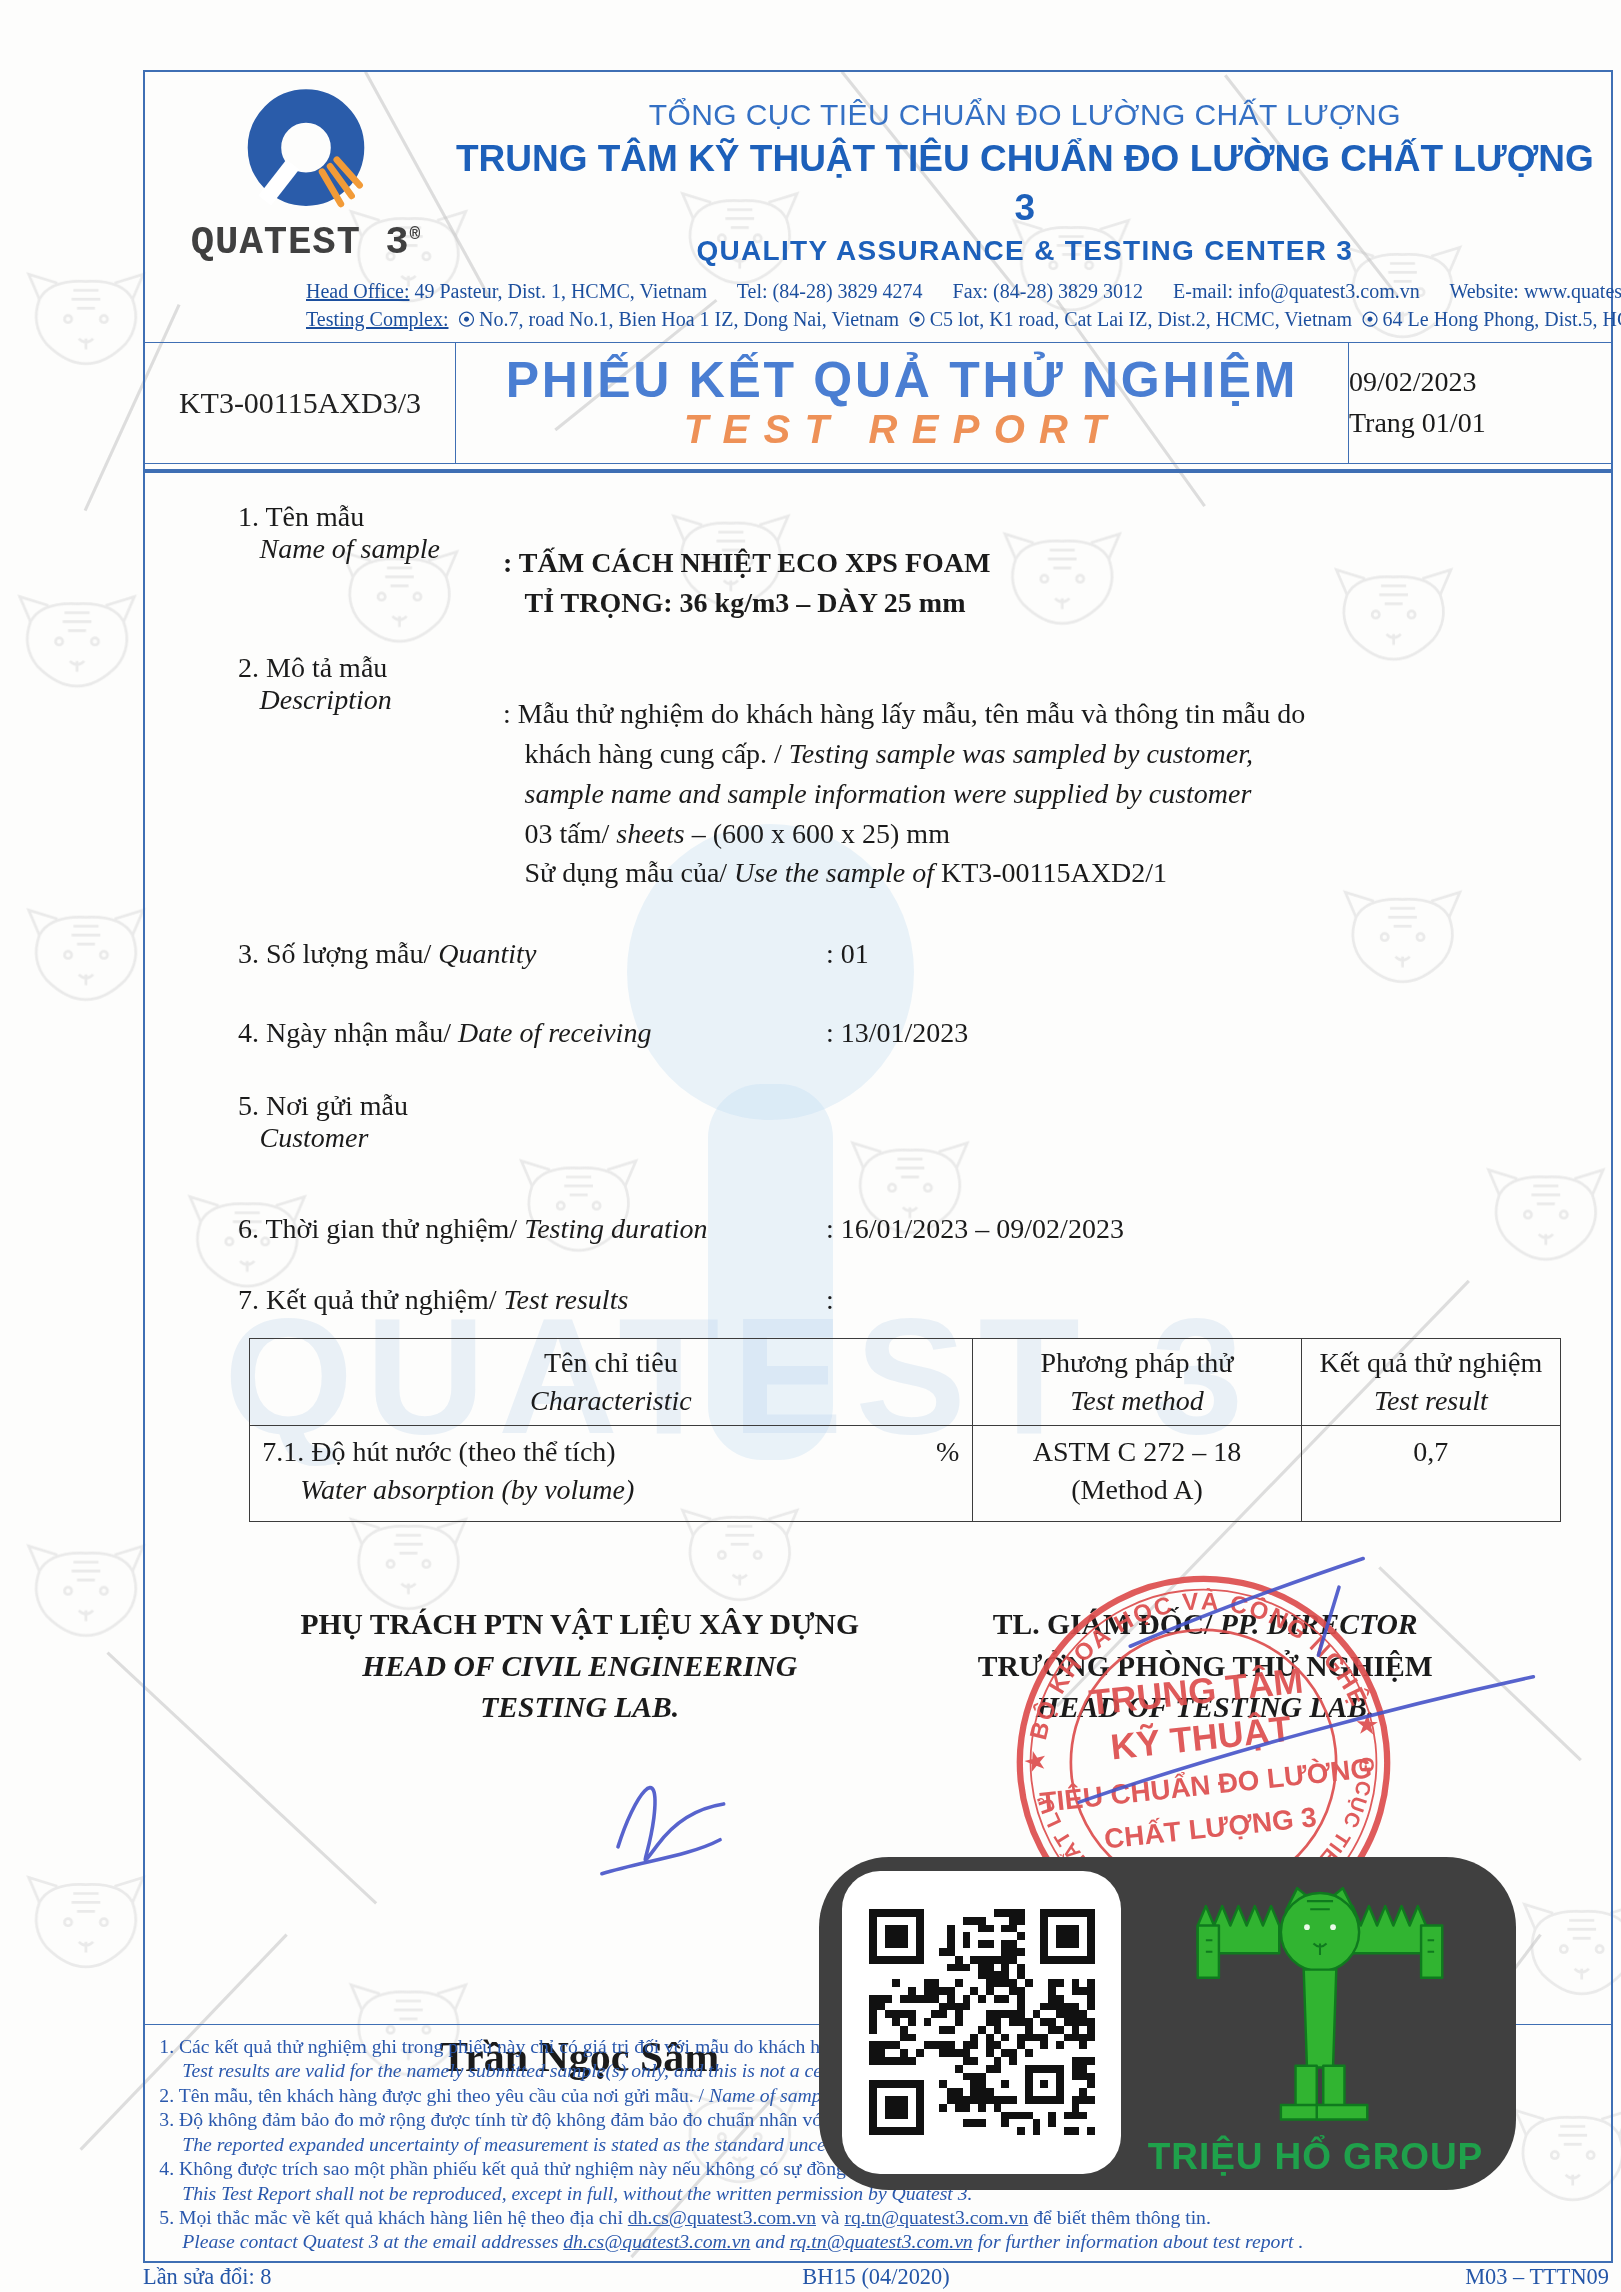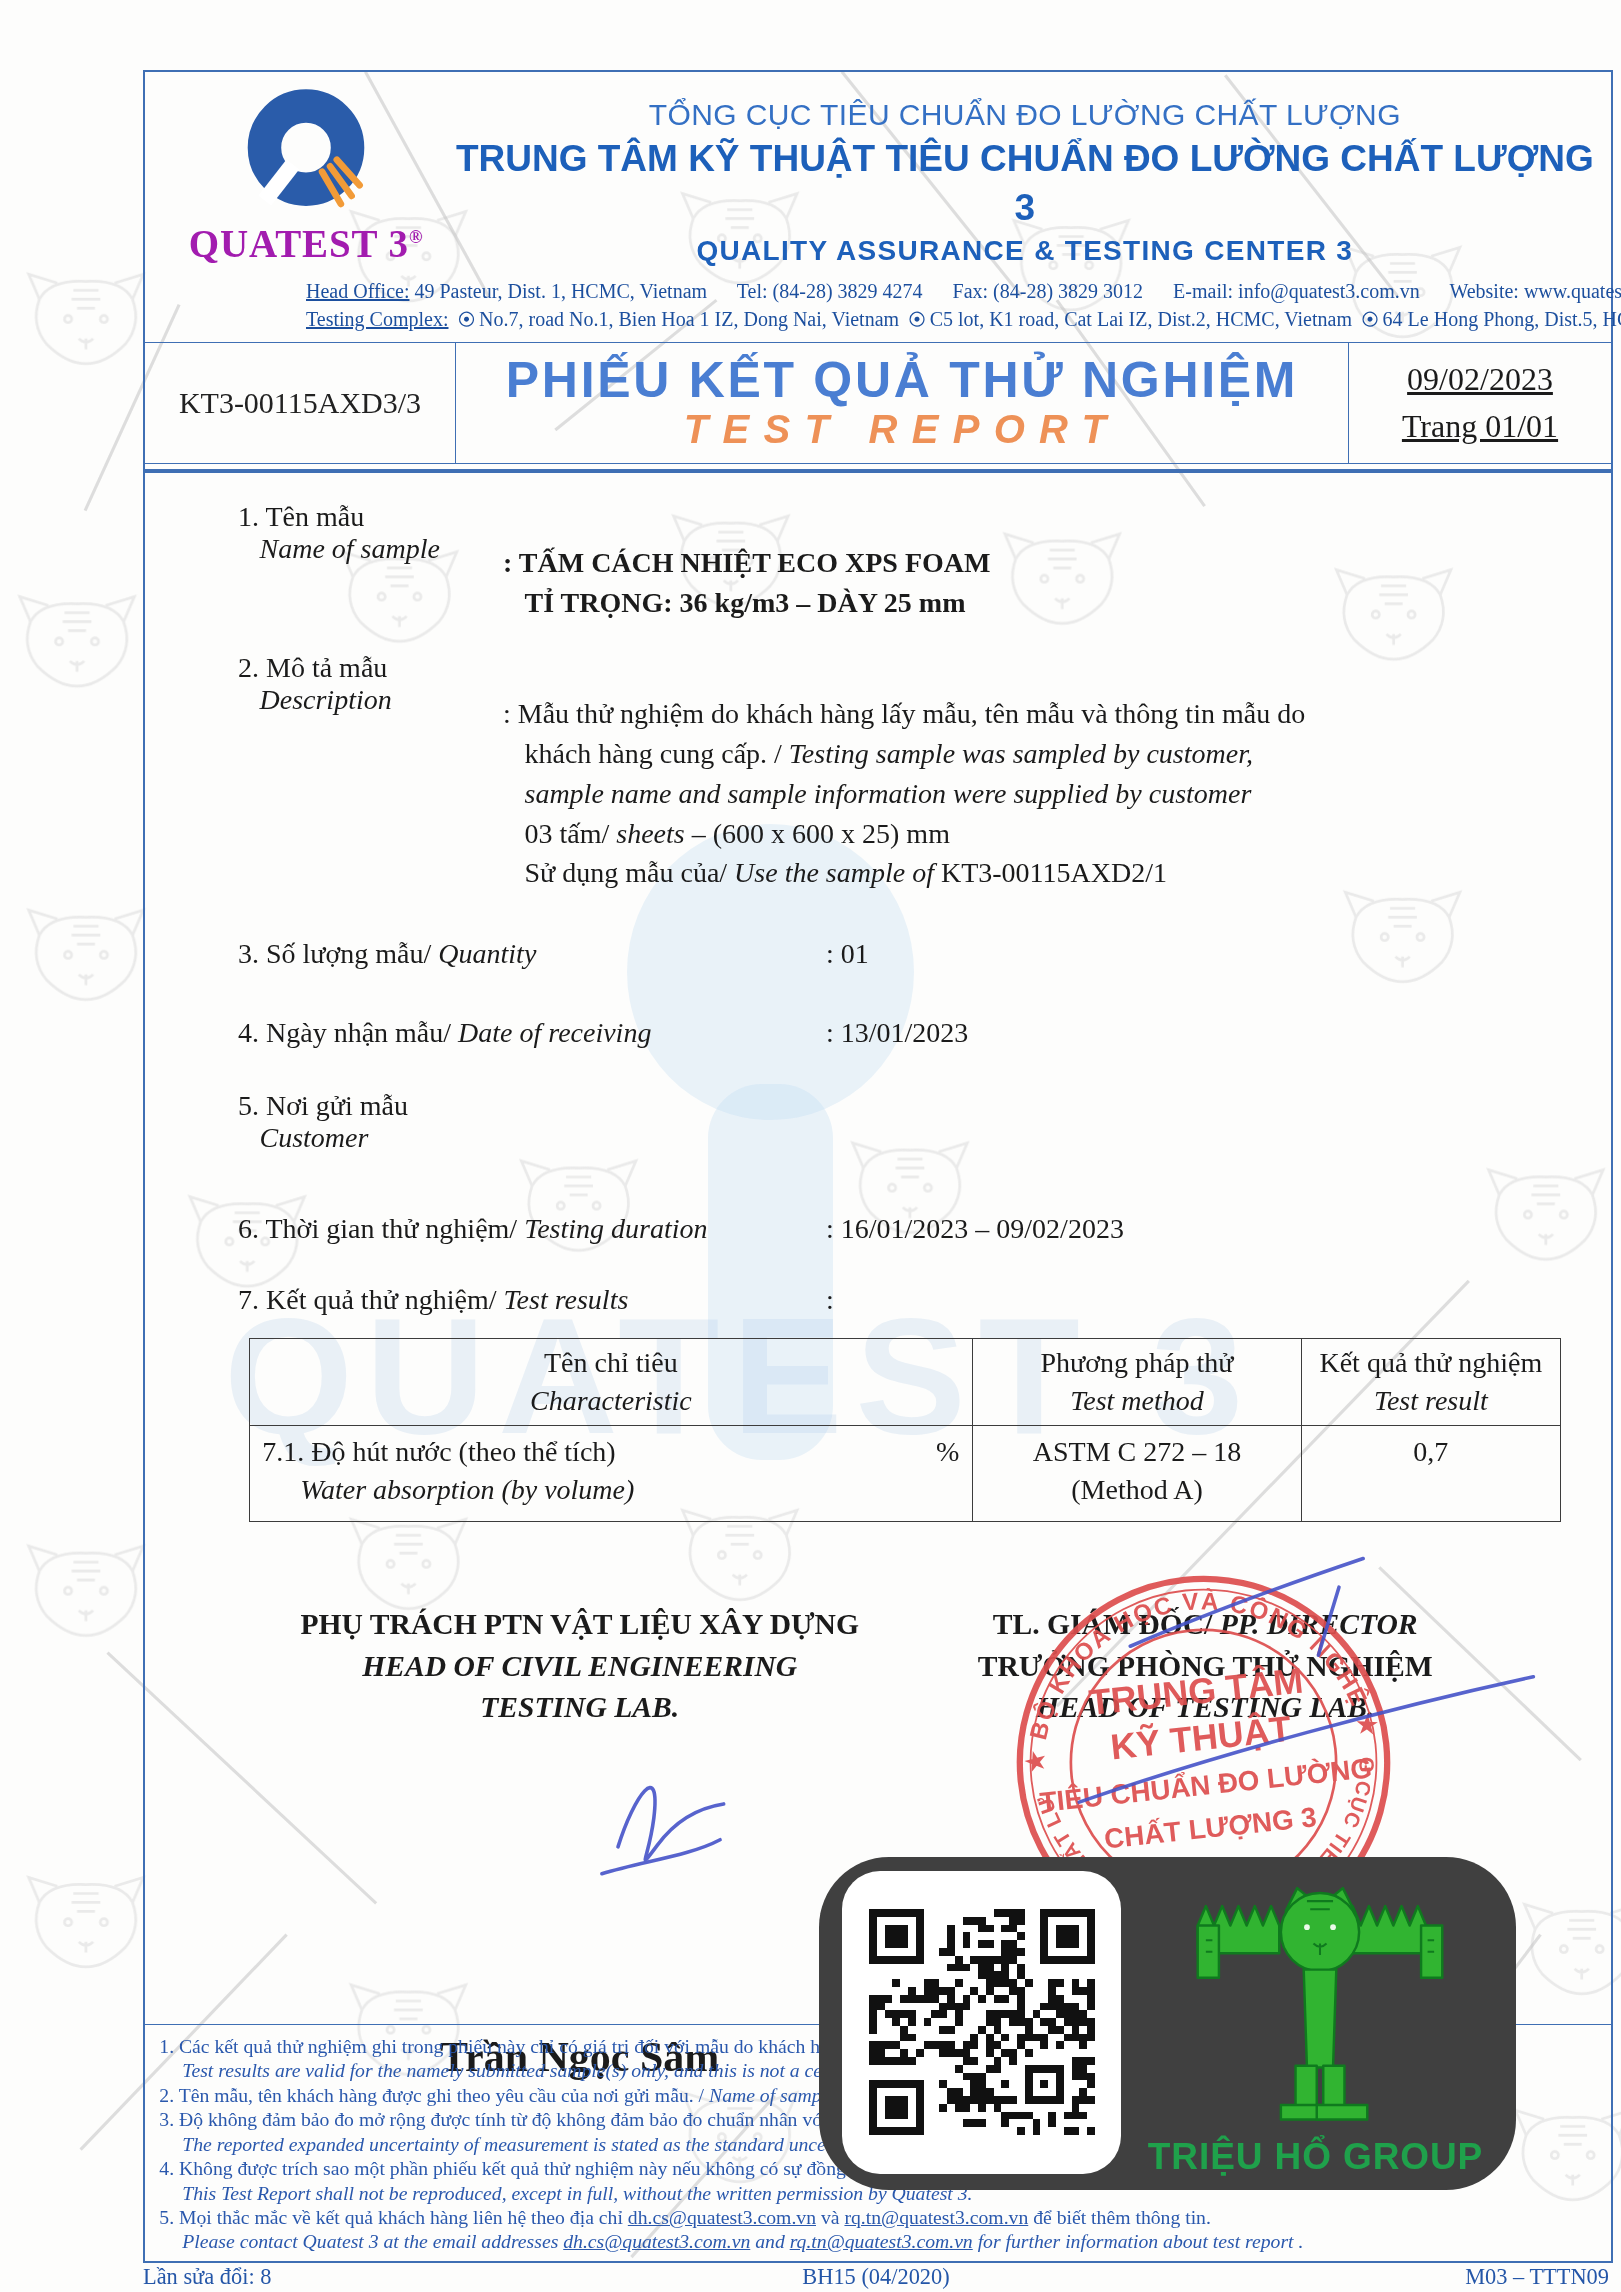--- a/index.html
+++ b/index.html
@@ -10,42 +10,42 @@
   .bigwm{position:absolute;left:224px;top:1281px;z-index:0;
          font-family:"Liberation Sans",sans-serif;font-weight:bold;font-size:166px;
          letter-spacing:12.5px;color:rgba(120,170,215,0.15);}
   .blob{position:absolute;z-index:0;background:rgba(165,205,238,0.22);border-radius:50%;}
   
   .frame{position:absolute;left:143px;top:70px;width:1466px;height:2189px;
          border:2.7px solid #3f6fb4;z-index:1;background:transparent;}
   
   .hdr{display:flex;padding:14.3px 5.4px 0 23px;}
   .logo{width:276px;text-align:center;}
-  .logo-text{font-family:Liberation Serif, serif;font-weight:bold;font-size:39px;
-             letter-spacing:0.9px;color:#a21caf;line-height:1;}
+  .logo-text{font-family:Liberation Mono, monospace;font-weight:bold;font-size:39px;
+             letter-spacing:0.9px;color:#404040;line-height:1;}
   .logo-text sup{font-size:18px;}
   .hdr-text{flex:1;text-align:center;padding-top:9px;line-height:1.32;}
   .org1{font-family:"Liberation Sans",sans-serif;font-size:30px;color:#3470c4;letter-spacing:0.4px;}
   .org2{font-family:"Liberation Sans",sans-serif;font-size:37px;font-weight:bold;color:#1d60ba;}
   .org3{font-family:"Liberation Sans",sans-serif;font-size:28px;font-weight:bold;color:#1d60ba;letter-spacing:1.3px;}
   .addr{margin:7.2px 9px 9px 161px;font-size:20px;color:#1c4f9e;line-height:1.4;white-space:nowrap;}
   .addr u{text-decoration:underline;}
   .addr .gap{display:inline-block;width:25px;}
   .marker{color:#1c4f9e;font-size:18px;padding:0 3.6px 0 9px;}
   
   .trow{display:flex;border-top:1.8px solid #3f6fb4;border-bottom:0.9px solid #3f6fb4;
         height:120px;align-items:center;}
   .t-doc{width:310px;text-align:center;font-size:30px;color:#222;}
   .t-main{flex:1;text-align:center;border-left:1.8px solid #3f6fb4;border-right:1.8px solid #3f6fb4;
           align-self:stretch;display:flex;flex-direction:column;justify-content:center;}
   .t-vi{font-family:"Liberation Sans",sans-serif;font-weight:bold;font-size:50px;
         color:#4a7ed2;letter-spacing:2.7px;line-height:1.05;}
   .t-en{font-family:"Liberation Sans",sans-serif;font-weight:bold;font-style:italic;font-size:40px;
         color:#ee9157;letter-spacing:14.3px;line-height:1.15;}
-  .t-date{width:262px;text-align:center;font-size:32px;line-height:1.45;text-decoration:underline;}
+  .t-date{width:262px;font-size:28px;line-height:1.45;}
   .thick{height:3.6px;background:#3f6fb4;margin-top:5.4px;}
   
   .body{padding:28px 41px 0 93px;font-size:28px;}
   .frow{display:flex;}
   .flabel{width:265px;flex:none;}
   .flabel-w{width:588px;flex:none;}
   .en{font-style:italic;}
   .ind{padding-left:21.5px;}
   .fval{flex:1;}
   .b{font-weight:bold;}

